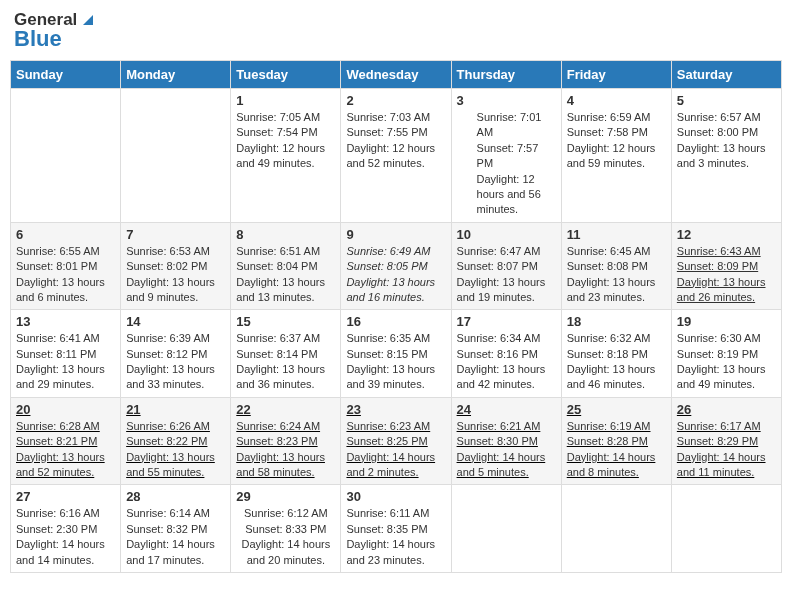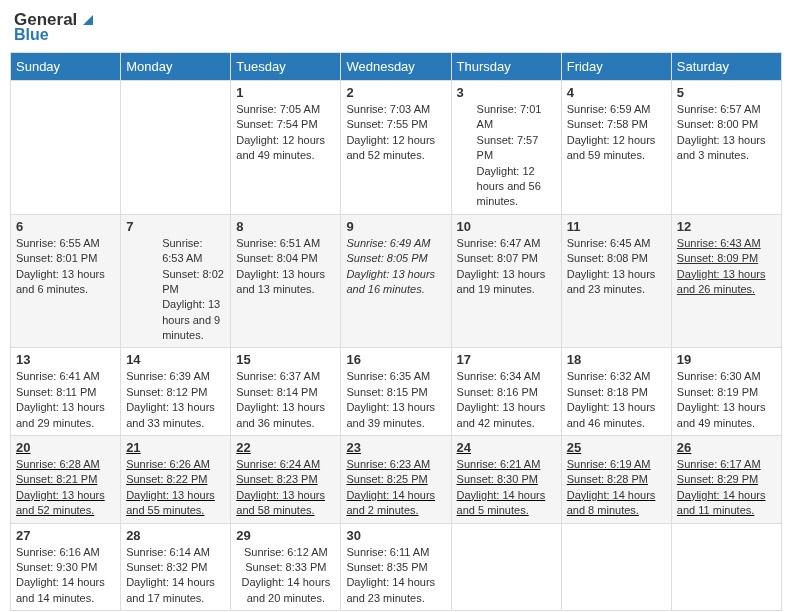--- a/index.html
+++ b/index.html
@@ -35,21 +35,21 @@
       color: #555;
     }
     .calendar {
       width: 100%;
       border-collapse: collapse;
     }
     .calendar th {
       background-color: #2979b8;
       color: #fff;
       font-size: 13px;
-      font-weight: normal;
+      font-weight: bold;
       padding: 6px 5px;
       text-align: left;
       border: 1px solid #ddd;
     }
     .calendar td {
       vertical-align: top;
       padding: 4px 5px;
       border: 1px solid #ddd;
       font-size: 11px;
       color: #333;
@@ -83,21 +83,21 @@
 <body>
 
 <div class="header">
   <div class="logo">
     <div class="logo-row">
       <span style="font-size:17px;font-weight:bold;color:#333;">General</span>
       <svg width="18" height="18" viewBox="0 0 18 18" style="margin-left:2px;margin-top:0;">
         <polygon points="4,14 14,4 14,14" fill="#2979b8"></polygon>
       </svg>
     </div>
-    <span style="font-size:16px;font-weight:bold;color:#2979b8;margin-top:-4px;">Blue</span>
+    <span style="font-size:22px;font-weight:bold;color:#2979b8;margin-top:-4px;">Blue</span>
   </div>
 </div>
 
 <table class="calendar">
   <thead>
     <tr>
     <th>Sunday</th>
         <th>Monday</th>
         <th>Tuesday</th>
         <th>Wednesday</th>
@@ -143,21 +143,21 @@
       </tr>
       <tr style="background: rgb(245, 245, 245);">
         <td style="background: rgb(245, 245, 245);">
           <span class="day-num">6</span>
           <div class="day-info" style="white-space: pre-line;">Sunrise: 6:55 AM
 Sunset: 8:01 PM
 Daylight: 13 hours and 6 minutes.</div>
         </td>
         <td style="background: rgb(245, 245, 245);">
           <span class="day-num">7</span>
-          <div class="day-info" style="white-space: pre-line; margin-left: 36px;">Sunrise: 6:53 AM
+          <div class="day-info" style="white-space: pre-line;">Sunrise: 6:53 AM
 Sunset: 8:02 PM
 Daylight: 13 hours and 9 minutes.</div>
         </td>
         <td style="background: rgb(245, 245, 245);">
           <span class="day-num">8</span>
           <div class="day-info" style="white-space: pre-line;">Sunrise: 6:51 AM
 Sunset: 8:04 PM
 Daylight: 13 hours and 13 minutes.</div>
         </td>
         <td style="background: rgb(245, 245, 245);">
@@ -270,21 +270,21 @@
           <span class="day-num">26</span>
           <div class="day-info" style="white-space: pre-line;">Sunrise: 6:17 AM
 Sunset: 8:29 PM
 Daylight: 14 hours and 11 minutes.</div>
         </td>
       </tr>
       <tr>
         <td>
           <span class="day-num">27</span>
           <div class="day-info" style="white-space: pre-line;">Sunrise: 6:16 AM
-Sunset: 9:30 PM
+Sunset: 2:30 PM
 Daylight: 14 hours and 14 minutes.</div>
         </td>
         <td>
           <span class="day-num">28</span>
           <div class="day-info" style="white-space: pre-line;">Sunrise: 6:14 AM
 Sunset: 8:32 PM
 Daylight: 14 hours and 17 minutes.</div>
         </td>
         <td>
           <span class="day-num">29</span>

